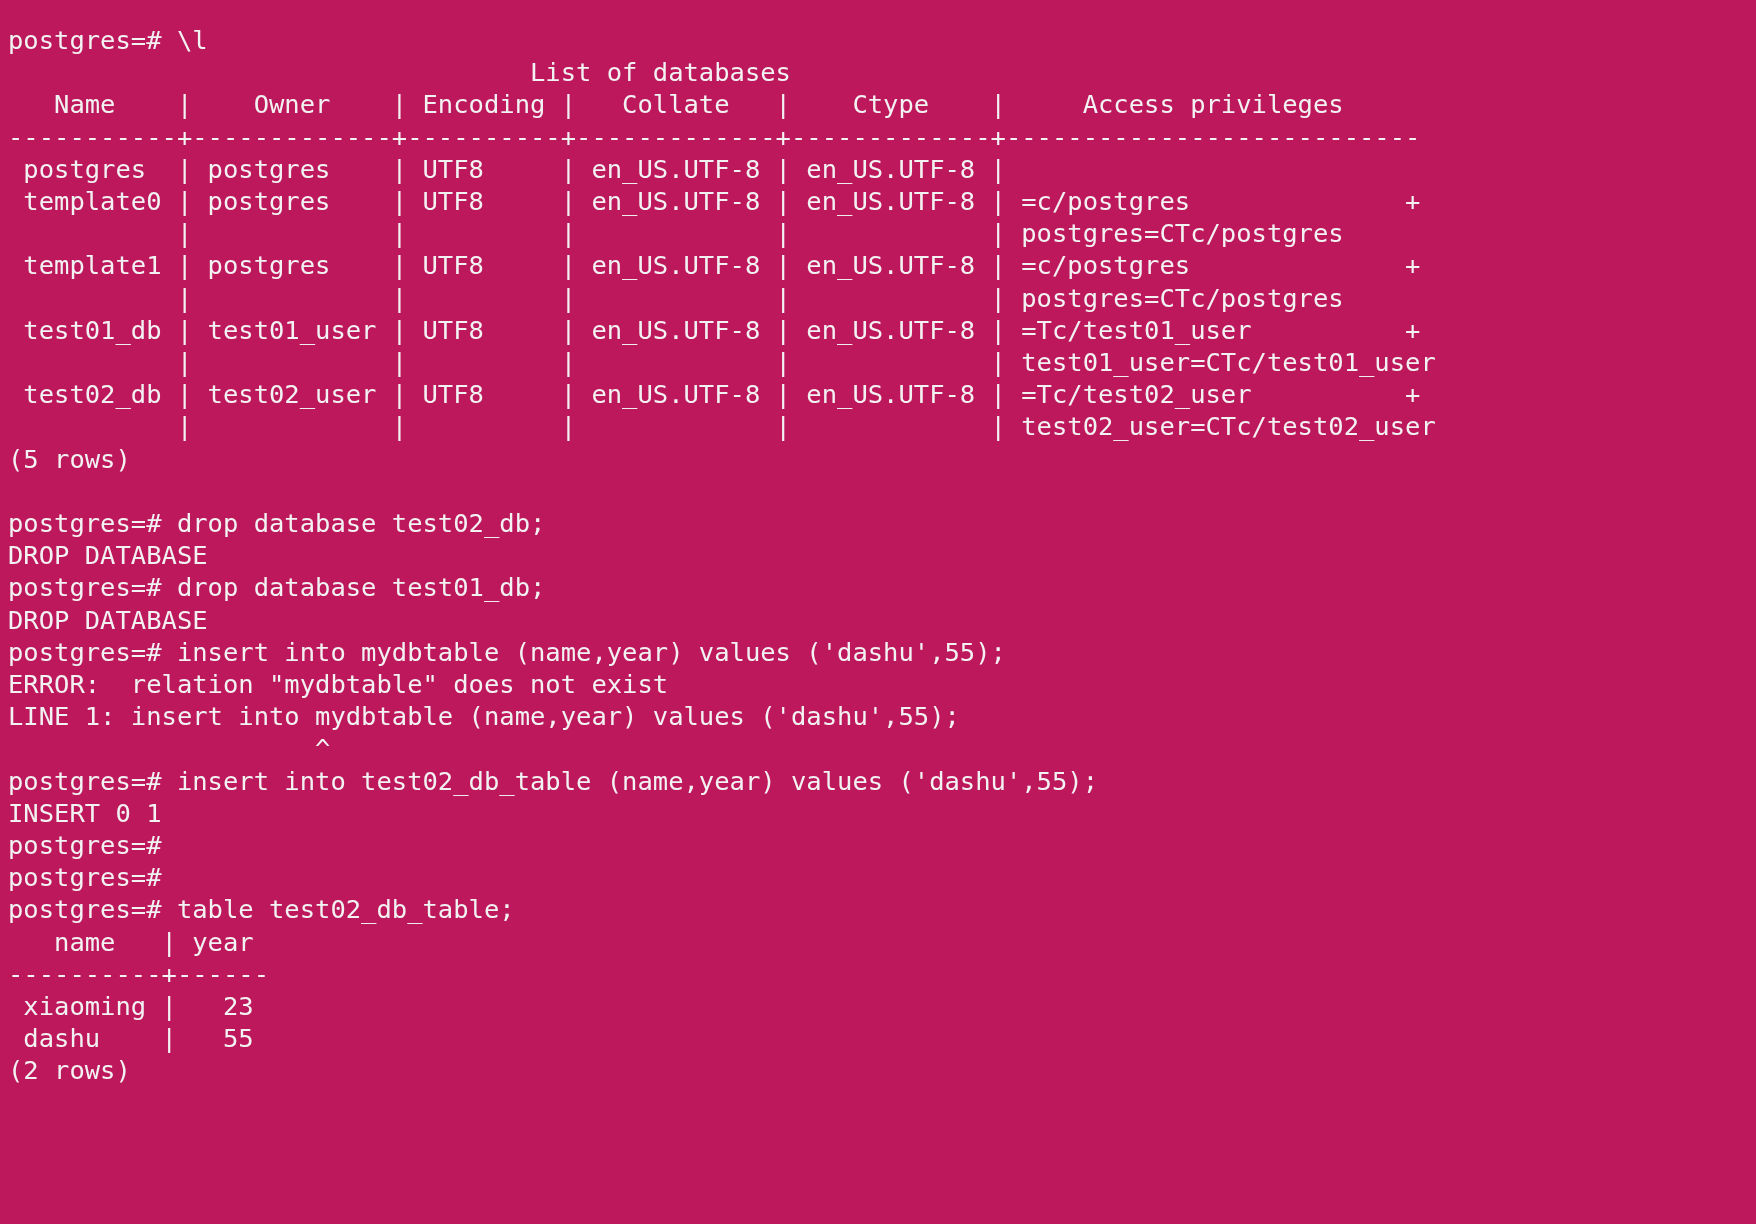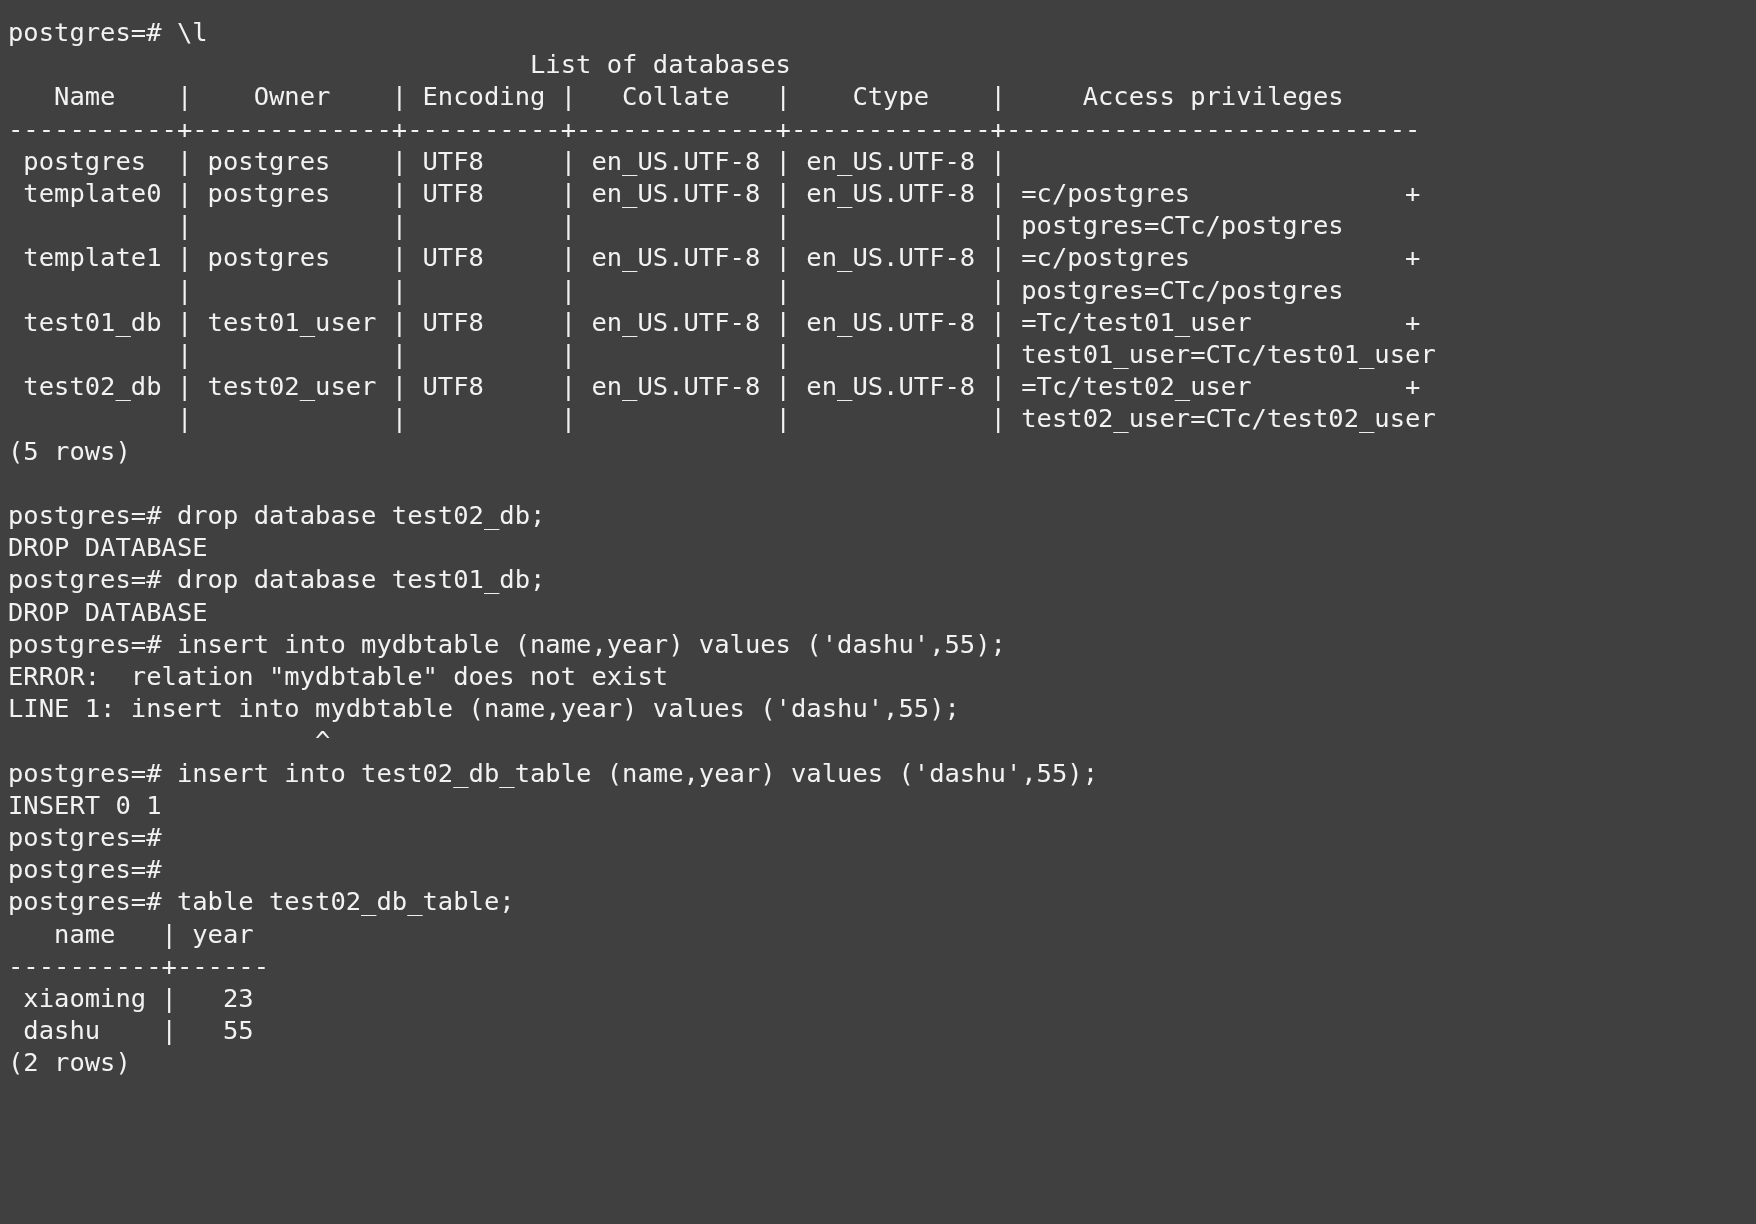--- a/index.html
+++ b/index.html
@@ -9,27 +9,27 @@
     background: #000000;
   }
   body {
     width: 1756px;
     height: 1224px;
     overflow: hidden;
   }
   #terminal {
     width: 1756px;
     height: 1224px;
-    background: #404040;
+    background: #be185d;
     color: #f2f2f2;
     font-family: "DejaVu Sans Mono", "Liberation Mono", monospace;
     font-size: 25.5px;
     line-height: 32.2px;
     letter-spacing: 0px;
-    padding: 16px 0 0 8px;
+    padding: 24px 0 0 8px;
     box-sizing: border-box;
     white-space: pre;
     -webkit-font-smoothing: none;
     font-weight: 400;
   }
   .line {
     white-space: pre;
     min-height: 32.2px;
     display: block;
   }

